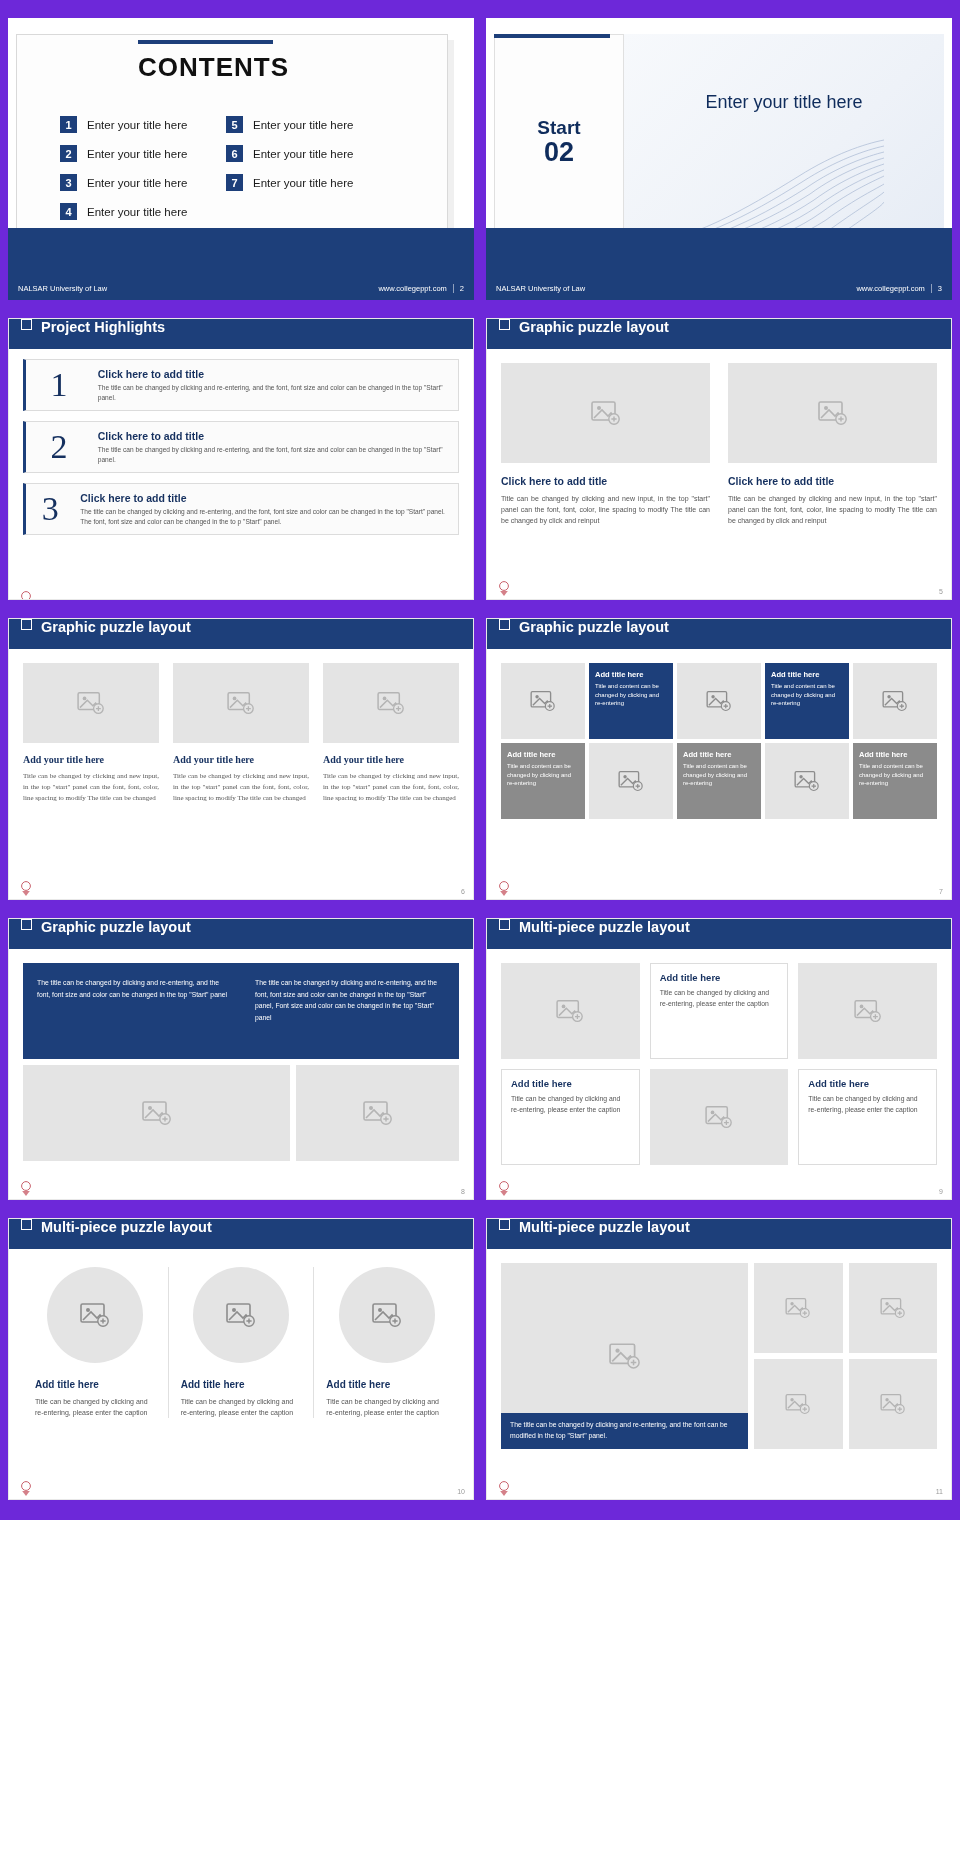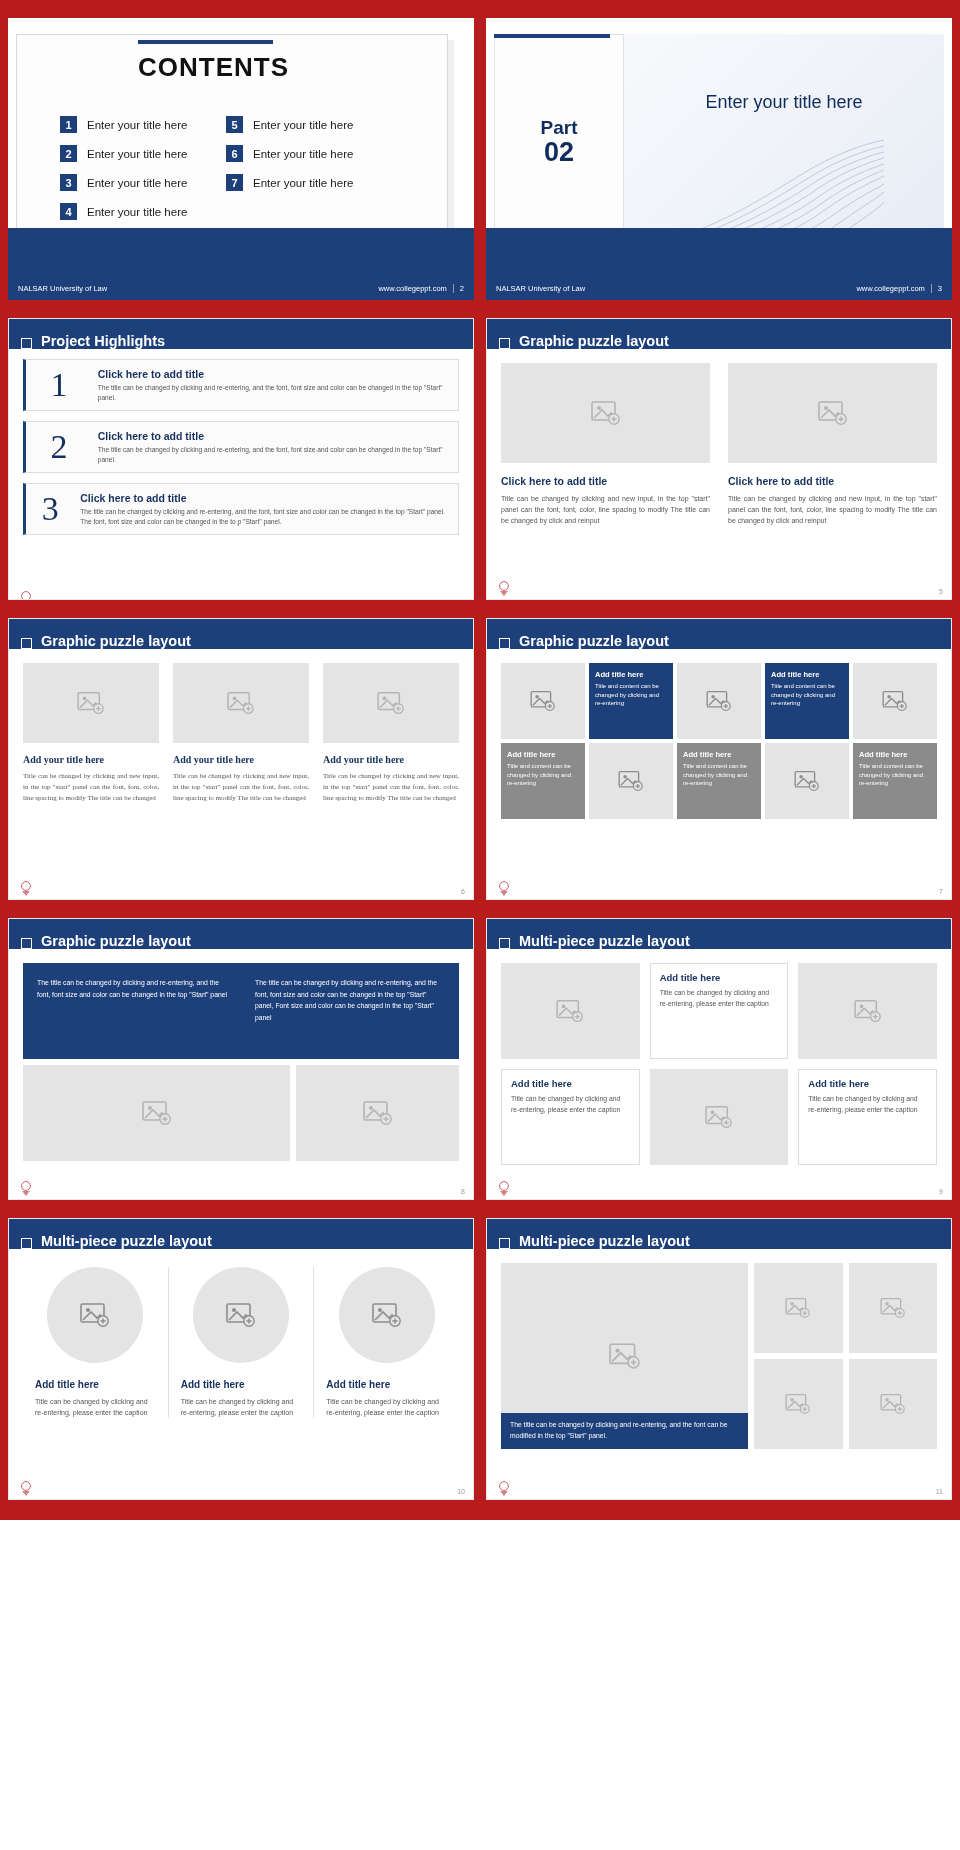--- a/index.html
+++ b/index.html
@@ -5,21 +5,21 @@
   * { box-sizing: border-box; }
   html, body {
     margin: 0; padding: 0;
     background: #ffffff;
     font-family: "Liberation Sans", sans-serif;
   }
   body { width: 960px; }
   .page {
     width: 960px;
     position: relative;
-    background: #b91c1c;
+    background: #6d28d9;
     padding: 0;
   }
   .grid {
     display: grid;
     grid-template-columns: 1fr 1fr;
     column-gap: 12px;
     row-gap: 18px;
     padding: 18px 8px 20px 8px;
   }
   .slide {
@@ -115,21 +115,21 @@
   .part-right .ttl {
     position: absolute; left: 0; right: 0; top: 58px;
     text-align: center; font-size: 18px; color: #0f2c5c;
   }
   .wave { position: absolute; left: 0; right: 0; bottom: 0; height: 120px; }
 
   
   .hdr {
     height: 30px;
     background: #1d3f7a;
-    display: flex; align-items: flex-end;
+    display: flex; align-items: flex-start;
     padding-left: 12px; gap: 9px;
     color: #fff;
   }
   .hdr .sq {
     width: 11px; height: 11px;
     border: 1.6px solid #ffffff;
   }
   .hdr .t { font-size: 14.5px; font-weight: bold; }
   .body-area { position: relative; height: 252px; }
   .pg-num {
@@ -291,21 +291,21 @@
           <span>www.collegeppt.com</span>
           <span class="pg">2</span>
         </span>
       </div>
     </div>
 
     <div class="slide s-part">
       <div class="part-left"></div>
       <div class="part-rule"></div>
       <div class="part-num">
-        <div class="w">Part</div>
+        <div class="w">Start</div>
         <div class="n">02</div>
       </div>
       <div class="part-right">
         <div class="ttl">Enter your title here</div>
         <svg class="wave" viewBox="0 0 260 120" preserveAspectRatio="none">
           <g fill="none" stroke="#8fa3c4" stroke-width="0.6" opacity="0.85">
             <path d="M0,118 C70,108 120,78 175,44 C210,22 240,12 260,8"></path>
             <path d="M0,120 C72,112 124,84 178,50 C212,28 242,18 260,14"></path>
             <path d="M2,120 C76,116 128,90 182,56 C214,34 244,24 260,20"></path>
             <path d="M8,120 C80,118 132,96 186,62 C216,40 246,30 260,26"></path>

